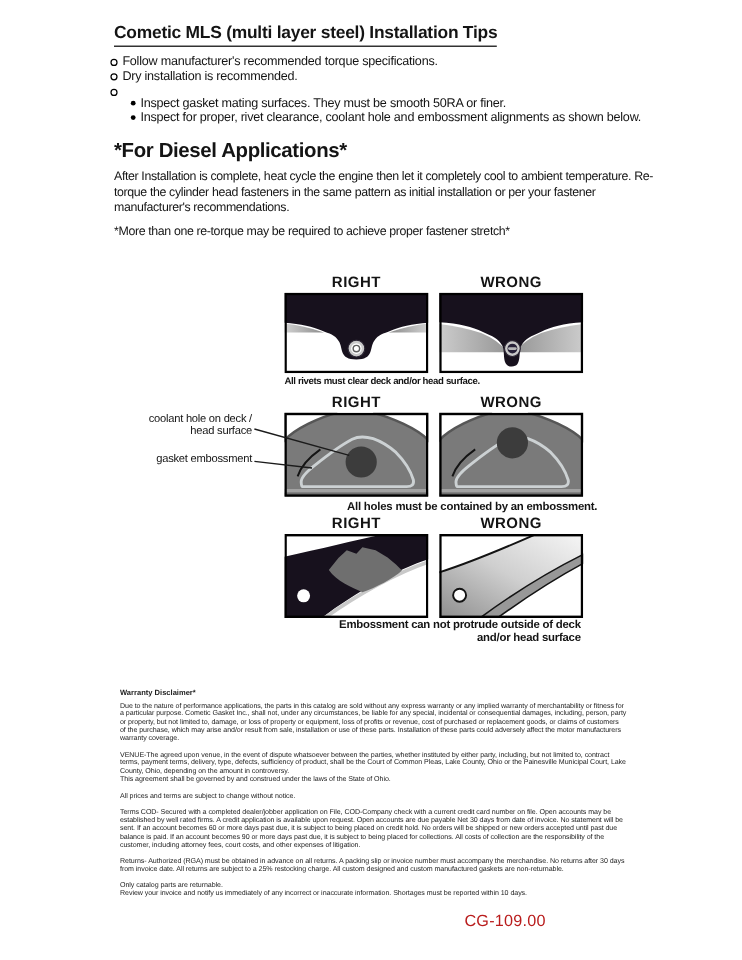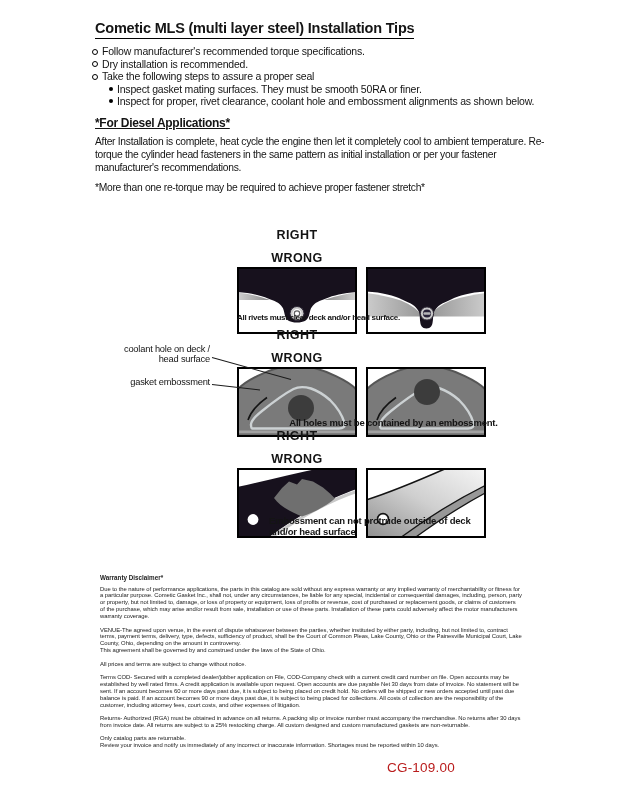--- a/index.html
+++ b/index.html
@@ -13,26 +13,26 @@
 
   
   .bullets{width:478px;font-size:10.5px;letter-spacing:-0.2px;line-height:12.6px;}
   .b-item{display:flex;}
   .b-item.sub{padding-left:17px;}
   .b-dot{flex:0 0 auto;width:4px;height:4px;border:1px solid #000;border-radius:50%;margin:3.5px 4px 0 0;}
   .b-dot.solid{width:4px;height:4px;background:#000;border:none;margin-top:4px;}
 
   
   .diesel{width:462px;}
-  .diesel h3{margin:0 0 5px 0;font-size:12px;letter-spacing:-0.3px;text-decoration:underline;}
+  .diesel h3{margin:0 0 5px 0;font-size:17px;letter-spacing:-0.3px;}
   .para{font-size:10.3px;letter-spacing:-0.3px;line-height:13px;margin:0 0 7px 0;}
 
   
   .figure{position:absolute;}
-  .fig-labels{display:flex;gap:9px;margin-bottom:2px;flex-direction:column;}
+  .fig-labels{display:flex;gap:9px;margin-bottom:2px;}
   .fig-label{width:120px;text-align:center;font-weight:bold;font-size:12.5px;letter-spacing:0.4px;}
   .fig-boxes{display:flex;gap:9px;}
   .fig-boxes svg{display:block;}
   .fig-caption{position:absolute;font-weight:bold;}
   .cap-sm{font-size:8px;letter-spacing:-0.3px;}
   .cap-md{font-size:9.5px;letter-spacing:-0.2px;margin-left:32px;}
   .cap-center{width:249px;text-align:center;}
   .cap-wrap{width:215px;line-height:10.5px;}
 
   
@@ -61,21 +61,20 @@
     <div class="b-item">
         <span class="b-dot"></span>
         <span>Follow manufacturer's recommended torque specifications.</span>
       </div>
     <div class="b-item">
         <span class="b-dot"></span>
         <span>Dry installation is recommended.</span>
       </div>
     <div class="b-item">
         <span class="b-dot"></span>
-        <span>Take the following steps to assure a proper seal</span>
       </div>
     <div class="b-item sub">
         <span class="b-dot solid"></span>
         <span>Inspect gasket mating surfaces.  They must be smooth 50RA or finer.</span>
       </div>
     <div class="b-item sub">
         <span class="b-dot solid"></span>
         <span>Inspect for proper, rivet clearance, coolant hole and embossment alignments as shown below.</span>
       </div>
   </div>
@@ -202,21 +201,21 @@
         </defs>
         <rect width="120" height="70" fill="#ffffff"></rect>
         <path d="M0,32 C30,22.5 56,11 81,0 L120,0 L120,17 C89,32.5 59,51.5 34,70 L0,70 Z" fill="url(#g3w)"></path>
         <path d="M0,32 C30,22.5 56,11 81,0" fill="none" stroke="#141414" stroke-width="1.6"></path>
         <path d="M34,70 C59,51.5 89,32.5 120,17 L120,24.5 C94,38.5 66.5,57 48.5,70 Z" fill="#989898" stroke="#141414" stroke-width="1.3"></path>
         <circle cx="17" cy="51" r="5.4" fill="#ffffff" stroke="#141414" stroke-width="1.6"></circle>
         <rect x="1" y="1" width="118" height="68" fill="none" stroke="#000000" stroke-width="2"></rect>
       </svg>
     </div>
   </div>
-  <div class="fig-caption cap-md cap-wrap" style="left:237px;top:516px;">Embossment can not protrude outside of deck and/or head surface</div>
+  <div class="fig-caption cap-md cap-wrap" style="left:237px;top:516px;text-align:right;">Embossment can not protrude outside of deck and/or head surface</div>
 
   <div class="abs legal">
     <h4>Warranty Disclaimer*</h4>
     <p>Due to the nature of performance applications, the parts in this catalog are sold without any express warranty or any implied warranty of merchantability or fitness for a particular purpose.  Cometic Gasket Inc., shall not, under any circumstances, be liable for any special, incidental or consequential damages, including, person, party or property, but not limited to, damage, or loss of property or equipment, loss of profits or revenue, cost of purchased or replacement goods, or claims of customers of the purchase, which may arise and/or result from sale, installation or use of these parts.  Installation of these parts could adversely affect the motor manufacturers warranty coverage.</p>
     <p>VENUE-The agreed upon venue, in the event of dispute whatsoever between the parties, whether instituted by either party, including, but not limited to, contract terms, payment terms, delivery, type, defects, sufficiency of product, shall be the Court of Common Pleas, Lake County, Ohio or the Painesville Municipal Court, Lake County, Ohio, depending on the amount in controversy.
 This agreement shall be governed by and construed under the laws of the State of Ohio.</p>
     <p>All prices and terms are subject to change without notice.</p>
     <p>Terms COD- Secured with a completed dealer/jobber application on File, COD-Company check with a current credit card number on file.  Open accounts may be established by well rated firms.  A credit application is available upon request.  Open accounts are due payable Net 30 days from date of invoice.  No statement will be sent.  If an account becomes 60 or more days past due, it is subject to being placed on credit hold.  No orders will be shipped or new orders accepted until past due balance is paid.  If an account becomes 90 or more days past due, it is subject to being placed for collections.  All costs of collection are the responsibility of the customer, including attorney fees, court costs, and other expenses of litigation.</p>
     <p>Returns- Authorized (RGA) must be obtained in advance on all returns.  A packing slip or invoice number must accompany the merchandise.  No returns after 30 days from invoice date.  All returns are subject to a 25% restocking charge.  All custom designed and custom manufactured gaskets are non-returnable.</p>
     <p>Only catalog parts are returnable.

